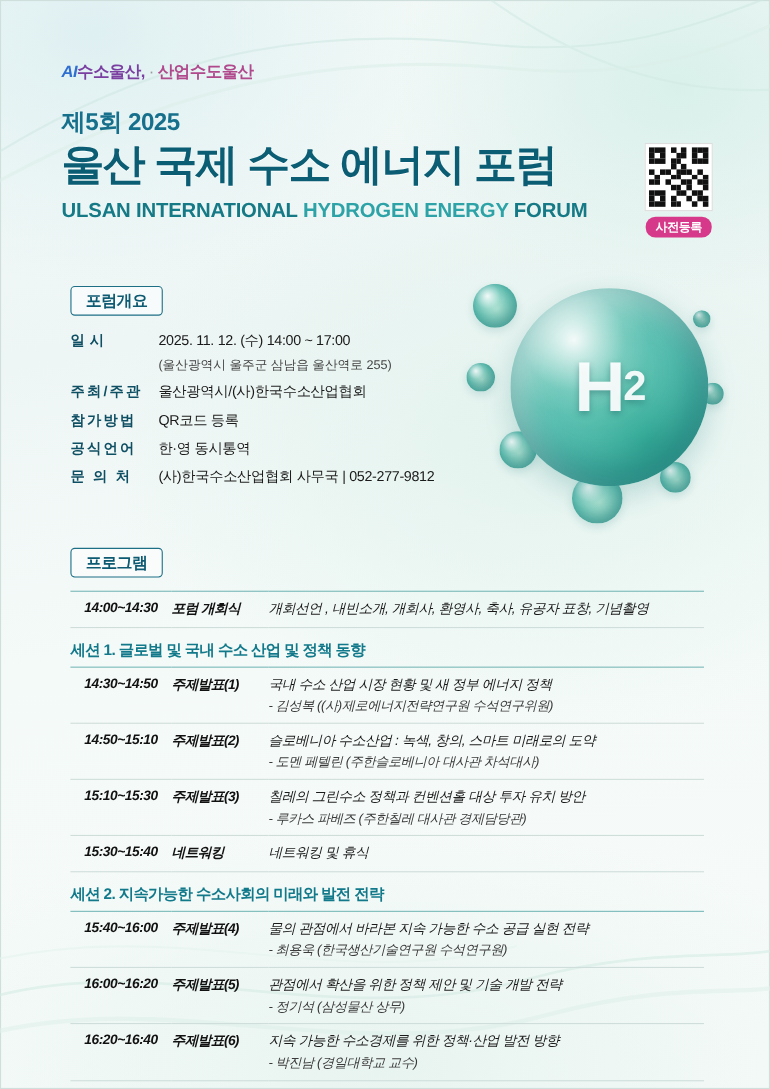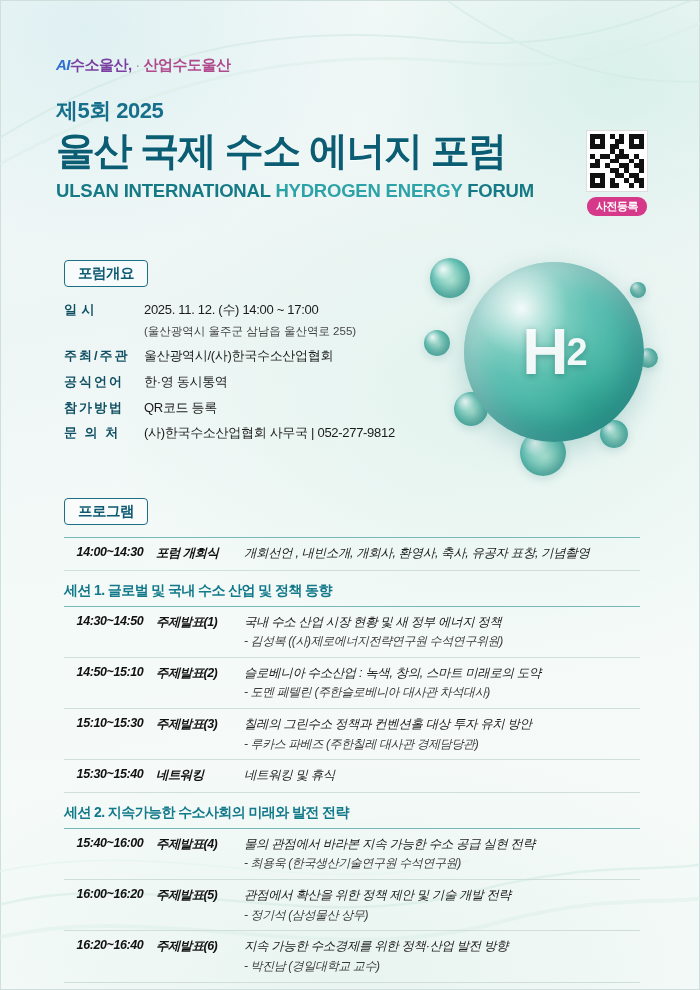--- a/index.html
+++ b/index.html
@@ -326,26 +326,26 @@
         <div class="ov-row">
           <div class="ov-label wide">일    시</div>
           <div class="ov-val">2025. 11. 12. (수) 14:00 ~ 17:00</div>
         </div>
         <div class="ov-sub">(울산광역시 울주군 삼남읍 울산역로 255)</div>
         <div class="ov-row">
           <div class="ov-label">주최/주관</div>
           <div class="ov-val">울산광역시/(사)한국수소산업협회</div>
         </div>
         <div class="ov-row">
+          <div class="ov-label">참가방법</div>
+          <div class="ov-val">QR코드 등록</div>
+        </div>
+        <div class="ov-row">
           <div class="ov-label">공식언어</div>
           <div class="ov-val">한·영 동시통역</div>
-        </div>
-        <div class="ov-row">
-          <div class="ov-label">참가방법</div>
-          <div class="ov-val">QR코드 등록</div>
         </div>
         <div class="ov-row">
           <div class="ov-label">문 의 처</div>
           <div class="ov-val">(사)한국수소산업협회 사무국 | 052-277-9812</div>
         </div>
       </div>
   </div>
 
   <div class="program">
     <div class="tag">프로그램</div>

